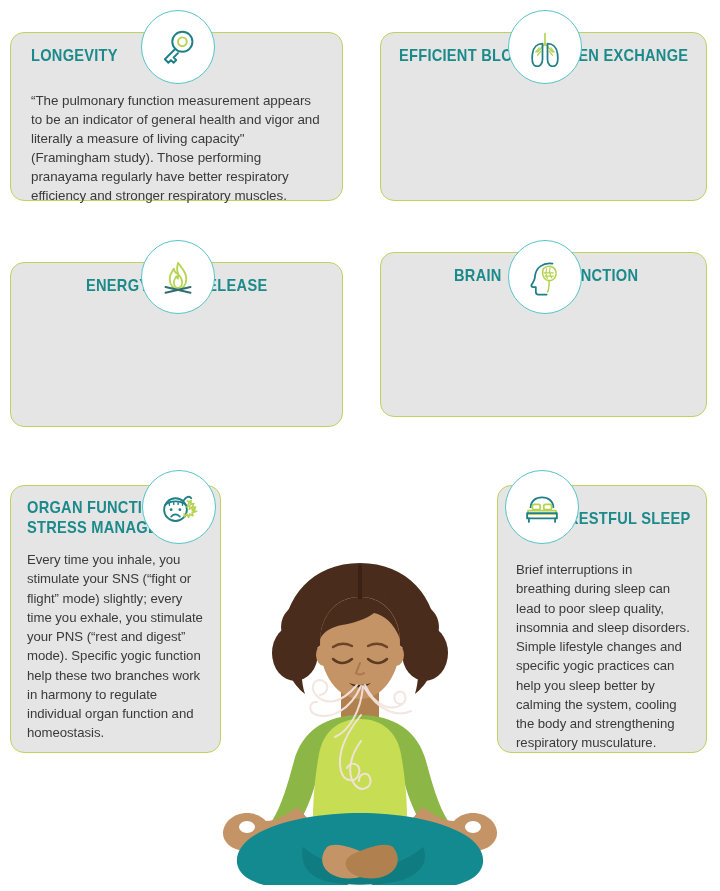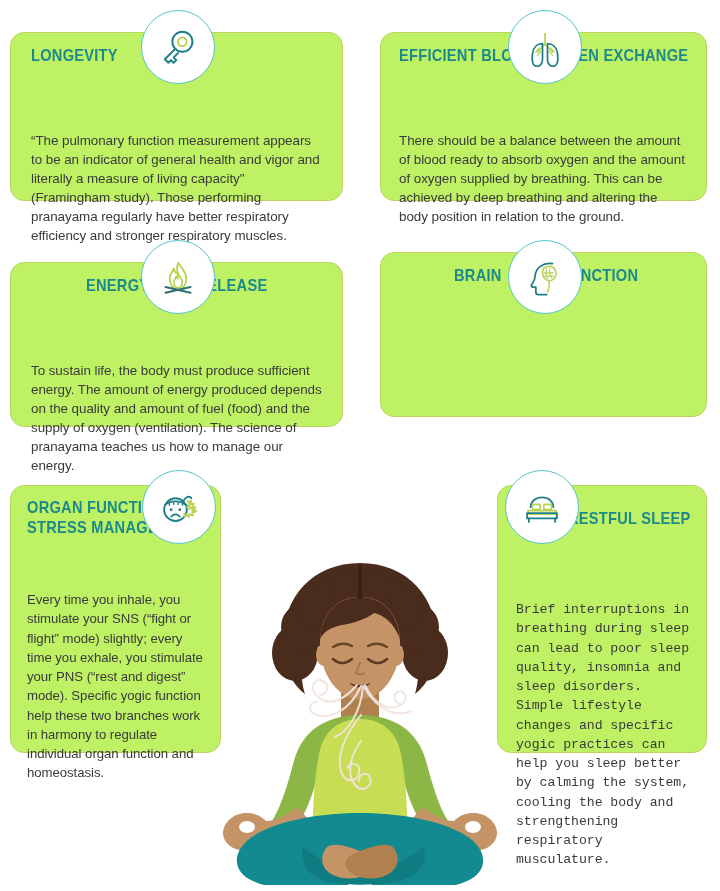--- a/index.html
+++ b/index.html
@@ -20,21 +20,21 @@
     position: absolute;
     inset: 0;
   }
 
   
   .card {
     position: absolute;
     box-sizing: border-box;
     border: 1.6px solid #bdd360;
     border-radius: 14px;
-    background: #bef264;
+    background: #e5e5e5;
     z-index: 2;
   }
 
   .card-head {
     position: relative;
     height: 44px;
   }
 
   .card-title {
     position: absolute;
@@ -51,21 +51,20 @@
   }
   .card-title.left  { left: 0;  transform-origin: left center; }
   .card-title.right { right: 0; transform-origin: right center; }
   .card-title.two-line { line-height: 1.18; }
 
   .card-body {
     font-size: 13.4px;
     line-height: 1.42;
     color: #3a3a3a;
     letter-spacing: -0.05px;
-    margin-top: 40px;
   }
 
   
   .icon-bubble {
     position: absolute;
     width: 72px;
     height: 72px;
     border-radius: 50%;
     background: #ffffff;
     border: 1.6px solid #57c4ca;
@@ -87,21 +86,21 @@
   #bubble-key    { left: 141px; top: 10px; }
   #bubble-lungs  { left: 508px; top: 10px; }
   #bubble-fire   { left: 141px; top: 240px; }
   #bubble-brain  { left: 508px; top: 240px; }
   #bubble-stress { left: 142px; top: 470px; }
   #bubble-bed    { left: 505px; top: 470px; }
 
   #card-organ .card-head { height: 52px; }
   #card-sleep .card-head { height: 58px; }
   #card-organ .card-body, #card-sleep .card-body { font-size: 13.2px; line-height: 1.46; }
-  #card-sleep .card-body { padding-top: 4px; font-family: Liberation Mono, monospace; }
+  #card-sleep .card-body { padding-top: 4px; }
 
   
   #yoga {
     position: absolute;
     left: 185px;
     top: 555px;
     width: 350px;
     height: 330px;
     z-index: 1;
   }
@@ -219,38 +218,36 @@
       <circle cx="29" cy="18" r="5" fill="none" stroke="#b5d250" stroke-width="2.2"></circle>
       <path d="M21 26 L9 38 l4 4 l3-3 l3 3 l3-3 l-3-3 l5-5" fill="none" stroke="#1f7f87" stroke-width="2.2" stroke-linejoin="round" stroke-linecap="round"></path>
     </svg>
   </div>
 
   <div class="card" id="card-blood">
     <div class="card-head">
       <div class="card-title left">EFFICIENT BLOOD-</div>
       <div class="card-title right">OXYGEN EXCHANGE</div>
     </div>
-    <div class="card-body">There should be a balance between the amount of blood ready to absorb oxygen and the amount of oxygen supplied by breathing. This can be achieved by deep breathing and altering the body position in relation to the ground.</div>
   </div>
   <div class="icon-bubble" id="bubble-lungs">
     <svg viewBox="0 0 48 48" width="40" height="40">
       <path d="M24 8 v14" stroke="#b5d250" stroke-width="2" fill="none" stroke-linecap="round"></path>
       <path d="M24 20 L15 30 M24 20 L33 30" stroke="#b5d250" stroke-width="1.8" fill="none" stroke-linecap="round"></path>
       <path d="M17 25 L13 30 M19 29 L15 34 M31 25 L35 30 M29 29 L33 34" stroke="#b5d250" stroke-width="1.5" fill="none" stroke-linecap="round"></path>
       <path d="M21 20 c-6 0-11 4-12 12 c-1 8 0 14 4 15 c4 1 8-2 8-8 Z" fill="none" stroke="#1f7f87" stroke-width="2.1" stroke-linejoin="round"></path>
       <path d="M27 20 c6 0 11 4 12 12 c1 8 0 14-4 15 c-4 1-8-2-8-8 Z" fill="none" stroke="#1f7f87" stroke-width="2.1" stroke-linejoin="round"></path>
     </svg>
   </div>
 
   <div class="card" id="card-energy">
     <div class="card-head">
       <div class="card-title left" style="left:55px">ENERGY</div>
       <div class="card-title right" style="right:55px">RELEASE</div>
     </div>
-    <div class="card-body">To sustain life, the body must produce sufficient energy. The amount of energy produced depends on the quality and amount of fuel (food) and the supply of oxygen (ventilation). The science of pranayama teaches us how to manage our energy.</div>
   </div>
   <div class="icon-bubble" id="bubble-fire">
     <svg viewBox="0 0 48 48" width="40" height="40">
       <path d="M24 7 c5 7 10 11 10 19 c0 8-5 13-10 13 c-5 0-10-5-10-13 c0-5 3-8 5-12 c1 4 3 6 5 6 c-2-5-1-9 0-13 Z" fill="none" stroke="#b5d250" stroke-width="2.2" stroke-linejoin="round"></path>
       <path d="M24 20 c3 4 5 6 5 10 c0 4-2 7-5 7 c-3 0-5-3-5-7 c0-3 2-4 3-7 c1 2 1 3 2 3 Z" fill="none" stroke="#b5d250" stroke-width="2" stroke-linejoin="round"></path>
       <path d="M9 36 L39 43 M39 36 L9 43" stroke="#2f6e72" stroke-width="2.4" stroke-linecap="round"></path>
     </svg>
   </div>
 
   <div class="card" id="card-brain">

